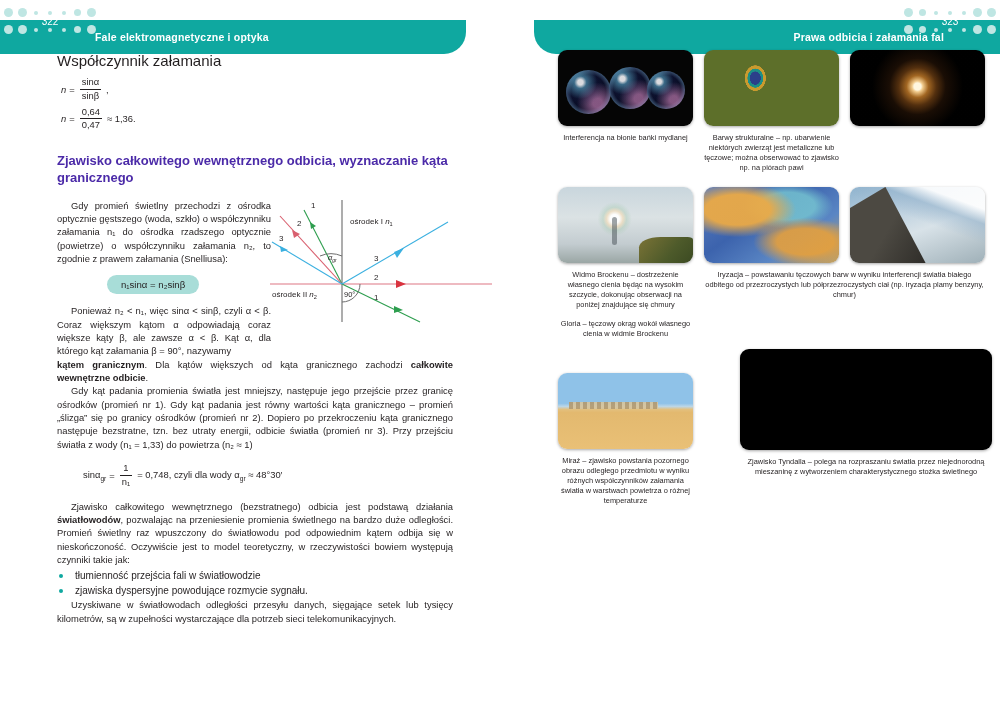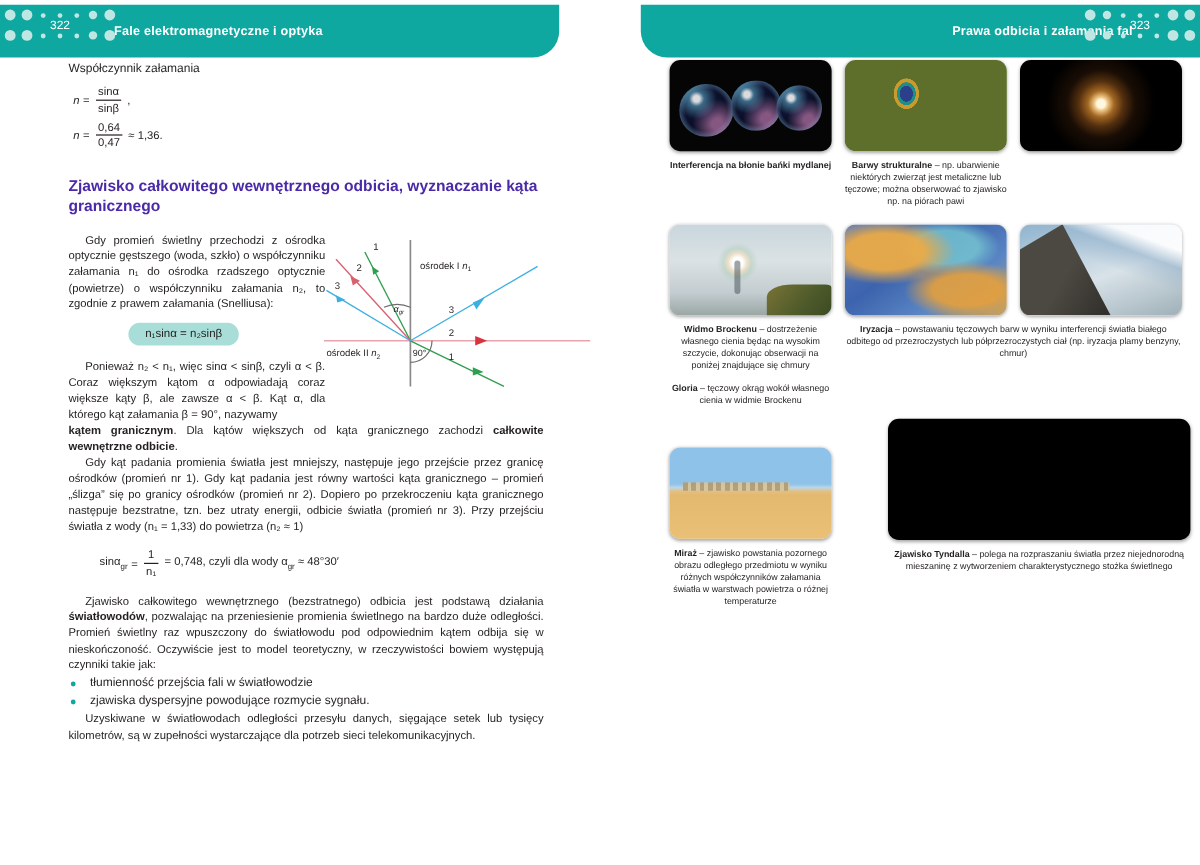--- a/index.html
+++ b/index.html
@@ -12,21 +12,21 @@
     overflow:hidden;
     position:relative;
   }
   .spread{position:absolute;inset:0;display:flex;}
   .page{position:relative;height:721px;}
   .page-left{width:500px;}
   .page-right{width:500px;}
 
   
   .hdr{
-    position:absolute;top:4px;height:44px;
+    position:absolute;top:20px;height:34px;
     background:#0fa8a0;
     display:flex;align-items:center;
   }
   .hdr-left{left:0;width:466px;border-radius:0 0 22px 0;padding-right:0;}
   .hdr-right{right:0;width:466px;border-radius:0 0 0 22px;justify-content:flex-end;}
   .hdr-title{
     color:#ffffff;font-weight:bold;font-size:10.5px;letter-spacing:.2px;
     white-space:nowrap;
   }
   .hdr-left .hdr-title{margin-left:95px;}
@@ -47,21 +47,21 @@
     position:absolute;top:4px;height:34px;width:96px;
     display:flex;align-items:center;justify-content:center;
     font-size:10px;color:#ffffff;font-weight:normal;
     pointer-events:none;
   }
   .pageno-left{left:2px;}
   .pageno-right{right:2px;}
 
   
   .lcol{position:absolute;left:57px;top:52px;width:396px;}
-  .intro-lbl{font-size:10px;margin-bottom:8px;}
+  .intro-lbl{font-size:15px;margin-bottom:8px;}
 
   .frac{display:inline-block;vertical-align:middle;text-align:center;margin:0 2px;}
   .frac .num{display:block;border-bottom:1px solid #231f20;padding:0 2px 1px;line-height:1.15;}
   .frac .den{display:block;padding:1px 2px 0;line-height:1.15;}
   .eq{font-size:9.4px;margin:5px 0 5px 4px;display:flex;align-items:center;gap:3px;}
   .eq i{font-style:italic;}
 
   h2.section{
     color:#4b2aa8;font-size:13px;font-weight:bold;line-height:1.28;
     margin:22px 0 12px 0;width:400px;
@@ -95,21 +95,21 @@
   .grid3{display:flex;gap:11px;}
   .cell{width:135px;}
   .photo{
     width:135px;height:76px;border-radius:9px;
     box-shadow:0 1px 3px rgba(0,0,0,.35);
     overflow:hidden;position:relative;background:#000;
   }
   .cap{
     font-size:7.4px;line-height:1.35;text-align:center;margin-top:7px;color:#231f20;
   }
-  .cap .b{font-weight:bold;}
+  .cap .b{font-weight:normal;}
 
   
   .ph-bubbles{background:#050505;}
   .bub{position:absolute;border-radius:50%;
        background:
          radial-gradient(circle at 32% 28%, rgba(255,255,255,.85) 0 6%, rgba(120,220,255,.45) 14%, rgba(30,40,90,.15) 38%, rgba(0,0,0,0) 55%),
          radial-gradient(circle at 70% 75%, rgba(255,160,220,.5) 0 10%, rgba(0,0,0,0) 45%),
          radial-gradient(circle at 50% 50%, rgba(10,14,40,.95) 55%, rgba(150,210,255,.75) 88%, rgba(255,255,255,.9) 97%, rgba(0,0,0,0) 100%);}
   .ph-peacock{
     background:

